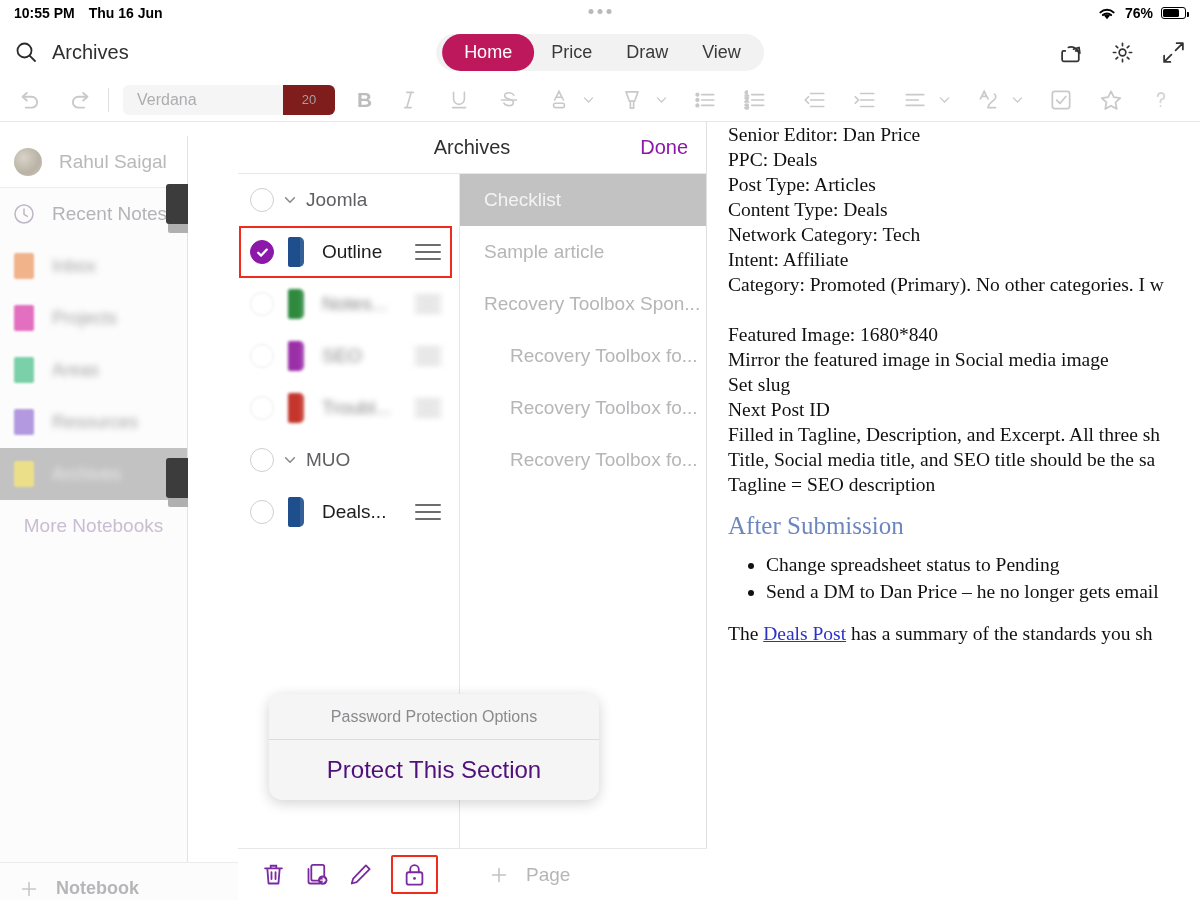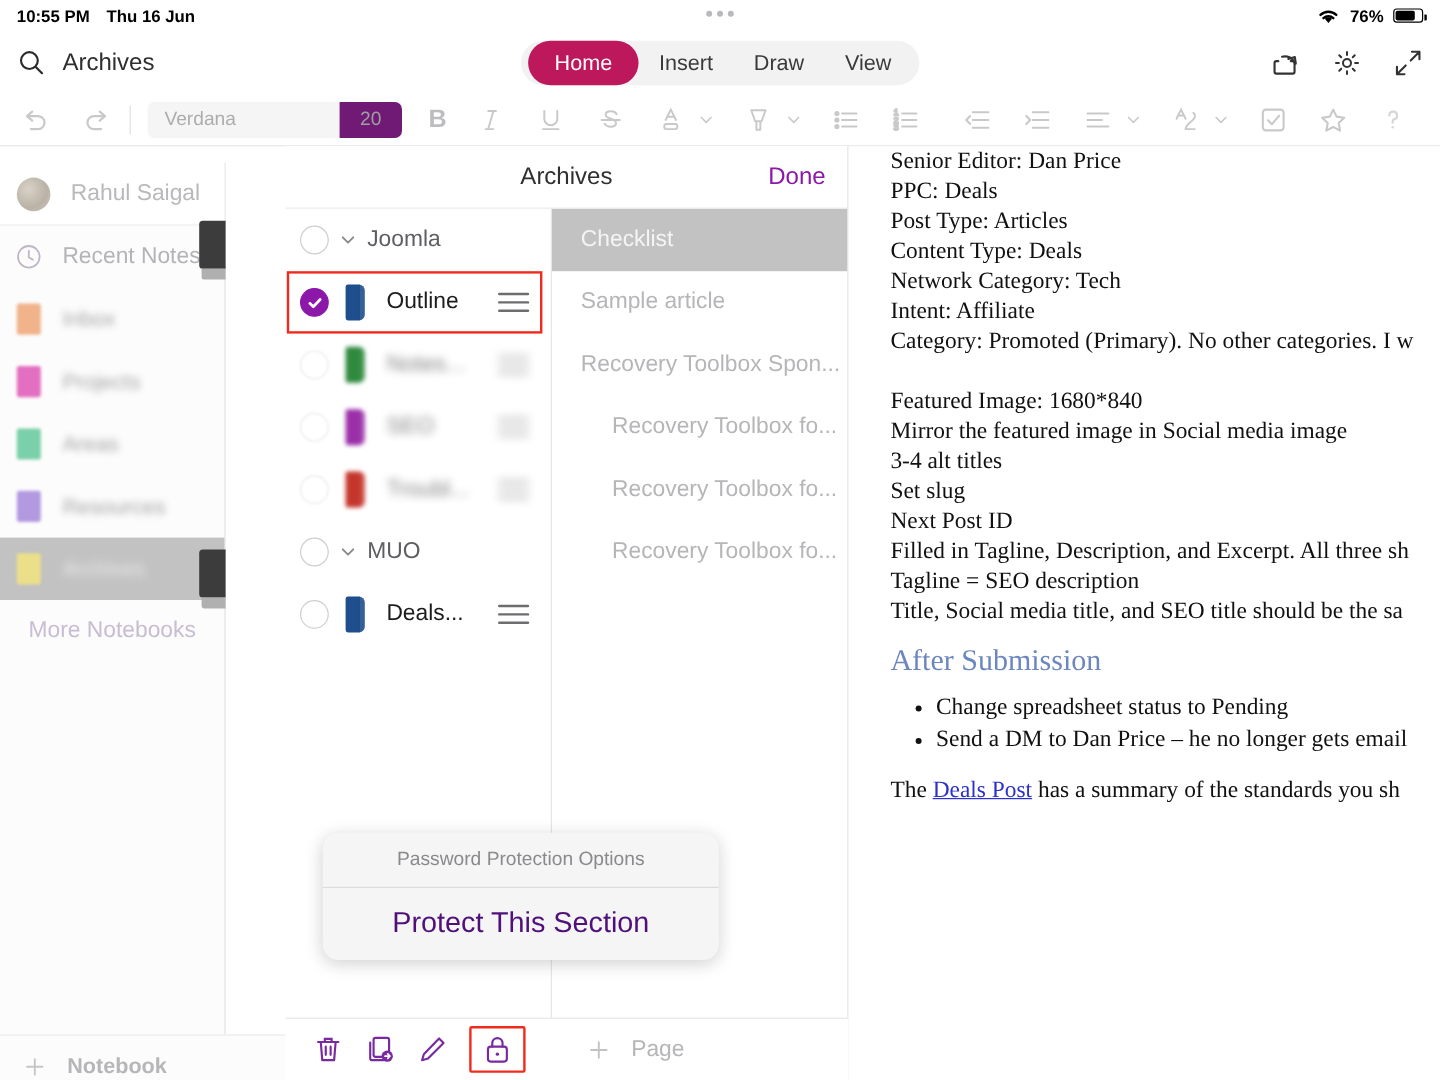--- a/index.html
+++ b/index.html
@@ -69,22 +69,22 @@
   }
   .fb-icon { width: 26px; height: 26px; }
   .undo-wrap { display:flex; align-items:center; gap: 26px; padding-left: 16px; }
   .vsep { width:1px; height:24px; background:#e0e0e0; margin: 0 14px; }
   .fontbox {
     display:flex; align-items:center; background:#f5f5f5; border-radius:6px;
     height:30px; width: 212px; overflow:hidden;
   }
   .fontname { flex:1; font-size:16px; color:#adadb0; padding-left:14px; }
   .fontsize {
-    width:52px; text-align:center; font-size:16px; color:#9f9fa2;
-    background:#701a75; height:30px; line-height:30px;
+    width:52px; text-align:center; font-size:13px; color:#9f9fa2;
+    background:#7f1d1d; height:30px; line-height:30px;
   }
   .fb-group { display:flex; align-items:center; gap:24px; margin-left:22px; }
   .fb-b { font-size:21px; font-weight:bold; color:#bdbdc0; font-family:"Liberation Sans",sans-serif;}
   .chev { width:13px; height:13px; color:#c9c9cb; margin-left:-14px; }
 
   
   .sidebar {
     position:absolute; top:136px; left:0; width:188px; height:778px;
     background:#fcfcfc; border-right:1px solid #e3e3e3;
   }
@@ -227,21 +227,21 @@
   .mf-page { flex:1; display:flex; align-items:center; padding-left:28px; }
   .mf-page svg { width:22px; height:22px; color:#c2c2c5; }
   .mf-page span { margin-left:16px; font-size:19px; color:#b6b6b9; }
 
   
   .doc {
     position:absolute; top:122px; left:708px; width:492px; height:778px;
     background:#fff; overflow:hidden;
     font-family:"Liberation Serif", serif;
   }
-  .doc-inner { padding:0 0 0 20px;margin-left:14px; }
+  .doc-inner { padding:0 0 0 20px; }
   .doc-line { font-size:19.5px; line-height:25px; color:#111; white-space:nowrap; }
   .doc-gap { height:25px; }
   .doc-h2 {
     font-size:25px; line-height:38px; color:#6c86bf; margin-top:10px; margin-bottom:6px;
     white-space:nowrap;
   }
   .doc-ul { margin:0 0 0 38px; }
   .doc-li { font-size:19.5px; line-height:27px; color:#111; white-space:nowrap; list-style: disc; }
   .doc-p { font-size:19.5px; line-height:25px; color:#111; white-space:nowrap; margin-top:16px; }
   .doc-link { color:#2b31c9; text-decoration:underline; }
@@ -274,21 +274,21 @@
 
   <div class="ribbon">
     <svg class="search-icon" viewBox="0 0 24 24" fill="none" stroke="currentColor" stroke-width="1.8">
       <circle cx="10.5" cy="10.5" r="7"></circle>
         <line x1="15.6" y1="15.6" x2="21" y2="21" stroke-linecap="round"></line>
     </svg>
     <div class="ribbon-title">Archives</div>
 
     <div class="tabs">
       <div class="tab active">Home</div>
-      <div class="tab">Insert</div>
+      <div class="tab">Price</div>
       <div class="tab">Draw</div>
       <div class="tab">View</div>
     </div>
 
     <div class="ribbon-right">
       <svg viewBox="0 0 24 24" fill="none" stroke="currentColor" stroke-width="1.7">
         <path d="M6 10.5 H4.5 A1.5 1.5 0 0 0 3 12 v7 A1.5 1.5 0 0 0 4.5 20.5 h13 A1.5 1.5 0 0 0 19 19 v-7 a1.5 1.5 0 0 0-1.5-1.5H16" stroke-linecap="round"></path>
         <path d="M9 7 C13 6 17.5 7.5 19 12" stroke-linecap="round"></path>
         <path d="M20 12.6 L19.2 7.2 L14 8.8" stroke-linecap="round" stroke-linejoin="round"></path>
       </svg>
@@ -593,26 +593,25 @@
       <div class="doc-line">Post Type: Articles</div>
       <div class="doc-line">Content Type: Deals</div>
       <div class="doc-line">Network Category: Tech</div>
       <div class="doc-line">Intent: Affiliate</div>
       <div class="doc-line">Category: Promoted (Primary). No other categories. I w</div>
 
       <div class="doc-gap"></div>
 
       <div class="doc-line">Featured Image: 1680*840</div>
       <div class="doc-line">Mirror the featured image in Social media image</div>
-      <div class="doc-line">3-4 alt titles</div>
       <div class="doc-line">Set slug</div>
       <div class="doc-line">Next Post ID</div>
       <div class="doc-line">Filled in Tagline, Description, and Excerpt. All three sh</div>
+      <div class="doc-line">Title, Social media title, and SEO title should be the sa</div>
       <div class="doc-line">Tagline = SEO description</div>
-      <div class="doc-line">Title, Social media title, and SEO title should be the sa</div>
 
       <div class="doc-h2">After Submission</div>
 
       <ul class="doc-ul">
         <li class="doc-li">Change spreadsheet status to Pending</li>
         <li class="doc-li">Send a DM to Dan Price – he no longer gets email</li>
       </ul>
 
       <div class="doc-p"><span>The </span><a class="doc-link">Deals Post</a><span> has a summary of the standards you sh</span></div>
     </div>

